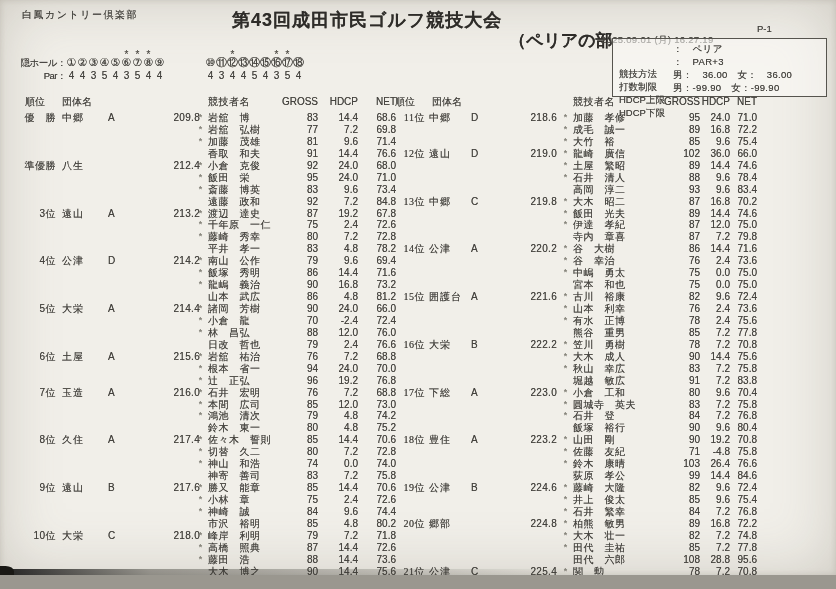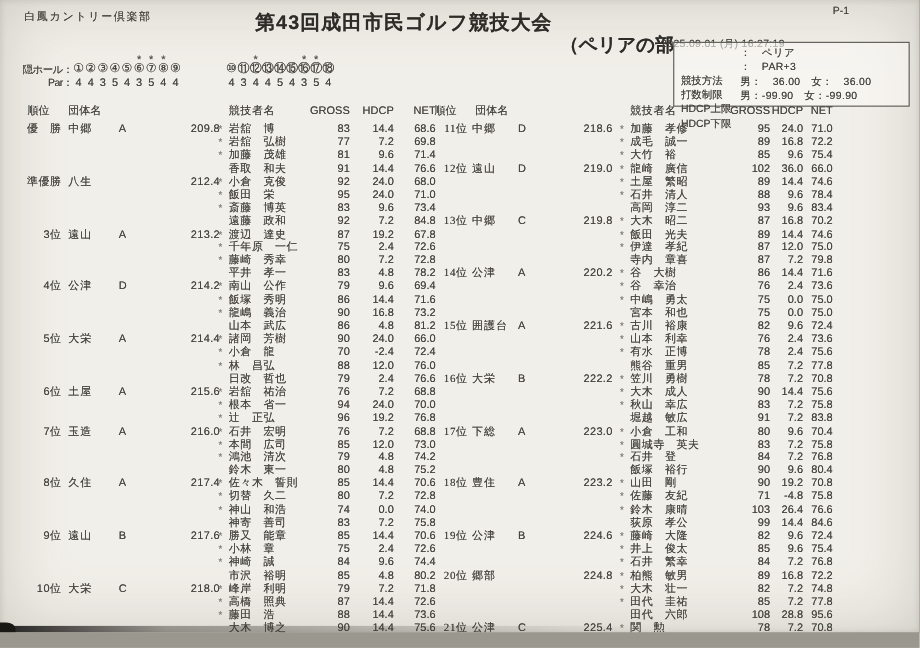--- a/index.html
+++ b/index.html
@@ -9,21 +9,21 @@
     box-shadow:inset 0 0 60px rgba(120,112,96,.28), inset 0 0 6px rgba(120,112,96,.25);
     font-family:"Liberation Sans","DejaVu Sans",sans-serif;
     color:#45433f;
     text-shadow:0 0 .6px rgba(70,68,62,.75);
   }
   .abs{position:absolute;white-space:nowrap;}
   .club{left:22px;top:8px;font-size:10px;letter-spacing:1.5px;}
   .title{left:232px;top:8px;font-size:18px;font-weight:bold;letter-spacing:1px;color:#2e2c29;}
   .title-paren{left:509px;top:9px;font-size:17px;font-weight:bold;color:#2e2c29;margin-top:20px;}
   .datetime{left:601px;top:34px;font-size:9.5px;letter-spacing:.3px;}
-  .pageno{left:757px;top:5px;font-size:9.5px;}
+  .pageno{left:757px;top:23px;font-size:9.5px;}
   
   .rules{left:612px;top:38px;width:202px;border:1.5px solid #56544e;padding:3px 5px 2px 6px;background:rgba(250,249,245,.6);}
   .rrow{display:flex;height:13px;font-size:9.5px;line-height:13px;}
   .rlabel{width:54px;margin-top:25px;}
   .rval{letter-spacing:.3px;}
   
   .holes{left:18px;top:49px;width:330px;height:36px;font-size:10px;}
   .hrow{position:absolute;left:0;display:flex;height:11px;line-height:11px;}
   .hrow.stars{top:0;}
   .hrow.circles{top:9px;font-family:Liberation Mono, monospace;}

